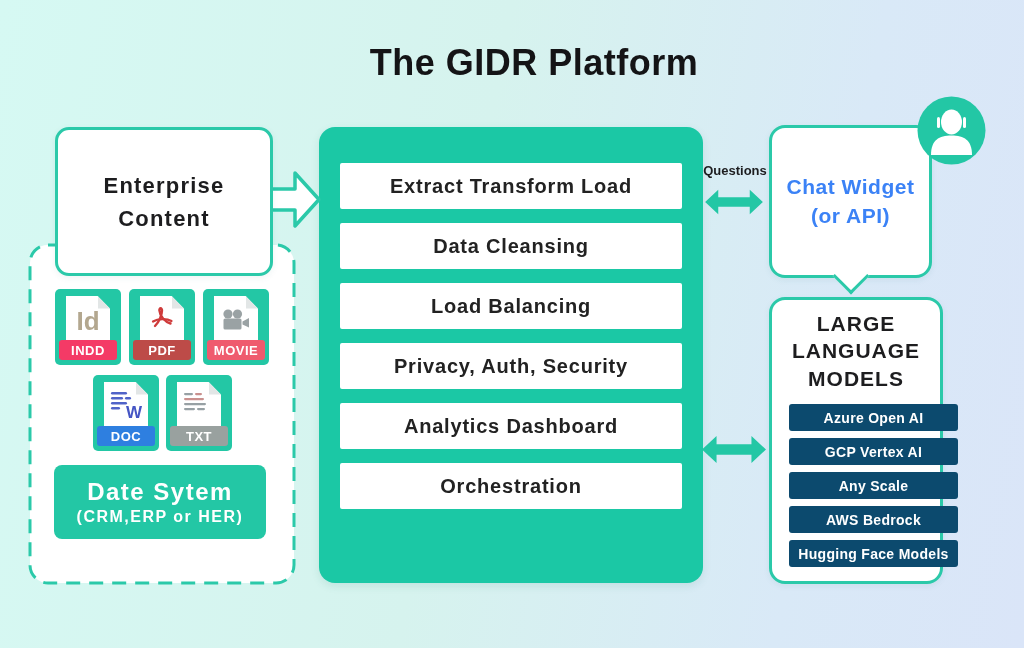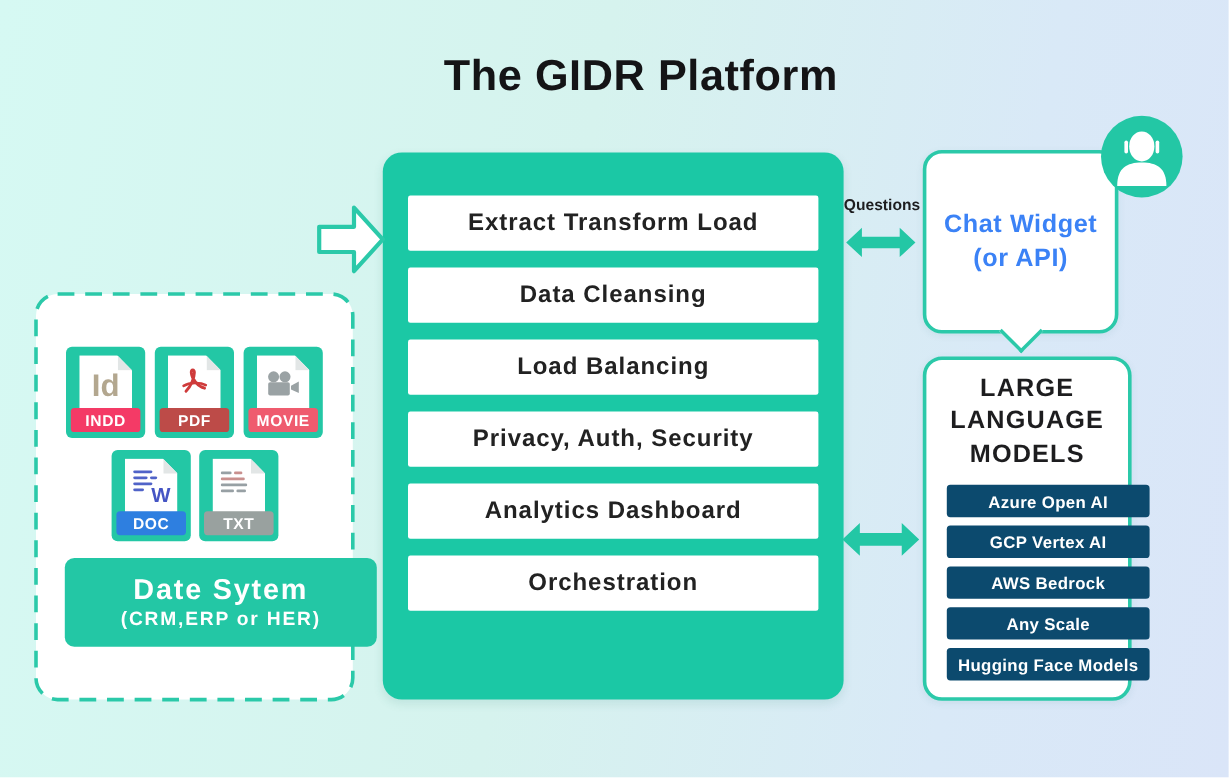--- a/index.html
+++ b/index.html
@@ -38,21 +38,21 @@
     position:absolute; left:4px; right:4px; bottom:5px; height:20px; border-radius:3px;
     color:#fff; font-size:13px; font-weight:700; letter-spacing:.5px;
     display:flex; align-items:center; justify-content:center;
   }
   .band-indd { background:#f43a66; }
   .band-pdf  { background:#bd4b48; }
   .band-movie{ background:#ef5b6e; }
   .band-doc  { background:#2e7fe0; }
   .band-txt  { background:#99a19f; }
   .date-box {
-    position:absolute; left:54px; top:465px; width:260px; height:74px; background:#23c7a5;
+    position:absolute; left:54px; top:465px; width:212px; height:74px; background:#23c7a5;
     border-radius:8px; display:flex; flex-direction:column; justify-content:center; align-items:center;
     color:#fff; font-weight:700;
   }
   .date-box .l1 { font-size:24px; letter-spacing:1.5px; }
   .date-box .l2 { font-size:16px; letter-spacing:1.5px; margin-top:2px; }
   
   .pipeline {
     position:absolute; left:319px; top:127px; width:384px; height:456px;
     background:#1bc8a5; border-radius:16px; padding:36px 21px;
     display:flex; flex-direction:column; gap:14px;
@@ -105,20 +105,24 @@
 <div class="canvas">
 
   <div class="title">The GIDR Platform</div>
 
   <div class="dashed-group">
     <svg width="268" height="342">
       <rect x="2" y="2" width="264" height="338" rx="18" fill="#ffffff" stroke="#2bc9a9" stroke-width="3" stroke-dasharray="14 9"></rect>
     </svg>
   </div>
 
+  <div class="enterprise-box">
+    <span>Enterprise</span>
+    <span>Content</span>
+  </div>
 
   <svg class="abs" style="left:264px;top:168px;z-index:2" width="58" height="63" viewBox="0 0 58 63">
     <polygon points="2,21 31,21 31,5 55,31.5 31,58 31,42 2,42" fill="#ffffff" stroke="#2bc9a9" stroke-width="3.5" stroke-linejoin="round"></polygon>
   </svg>
 
   <div class="tile" style="left:129px;top:289px">
     <div class="doc-shape">
         <div class="doc-fold"></div>
       <svg class="abs" style="left:9px;top:8px" width="26" height="28" viewBox="0 0 26 28">
         <path d="M6 22 C10 18 13 11 13 6.5 C13 3.5 10.2 3.5 10.4 6.5 C10.8 12 16 18 21.5 19.5" fill="none" stroke="#cf3b3b" stroke-width="2.4" stroke-linecap="round"></path>
@@ -217,19 +221,19 @@
 
   <svg class="abs" style="left:702px;top:431px" width="64" height="37" viewBox="0 0 66 32">
     <polygon points="0,16 15,2 15,10.5 51,10.5 51,2 66,16 51,30 51,21.5 15,21.5 15,30" fill="#23c7a5"></polygon>
   </svg>
 
   <div class="llm-box">
     <div class="llm-title">LARGE LANGUAGE MODELS</div>
     <div class="llm-bars">
       <div class="llm-bar">Azure Open AI</div>
       <div class="llm-bar">GCP Vertex AI</div>
+      <div class="llm-bar">Any Scale</div>
       <div class="llm-bar">AWS Bedrock</div>
-      <div class="llm-bar">Any Scale</div>
       <div class="llm-bar">Hugging Face Models</div>
     </div>
   </div>
 
 </div>
 
 </body></html>

